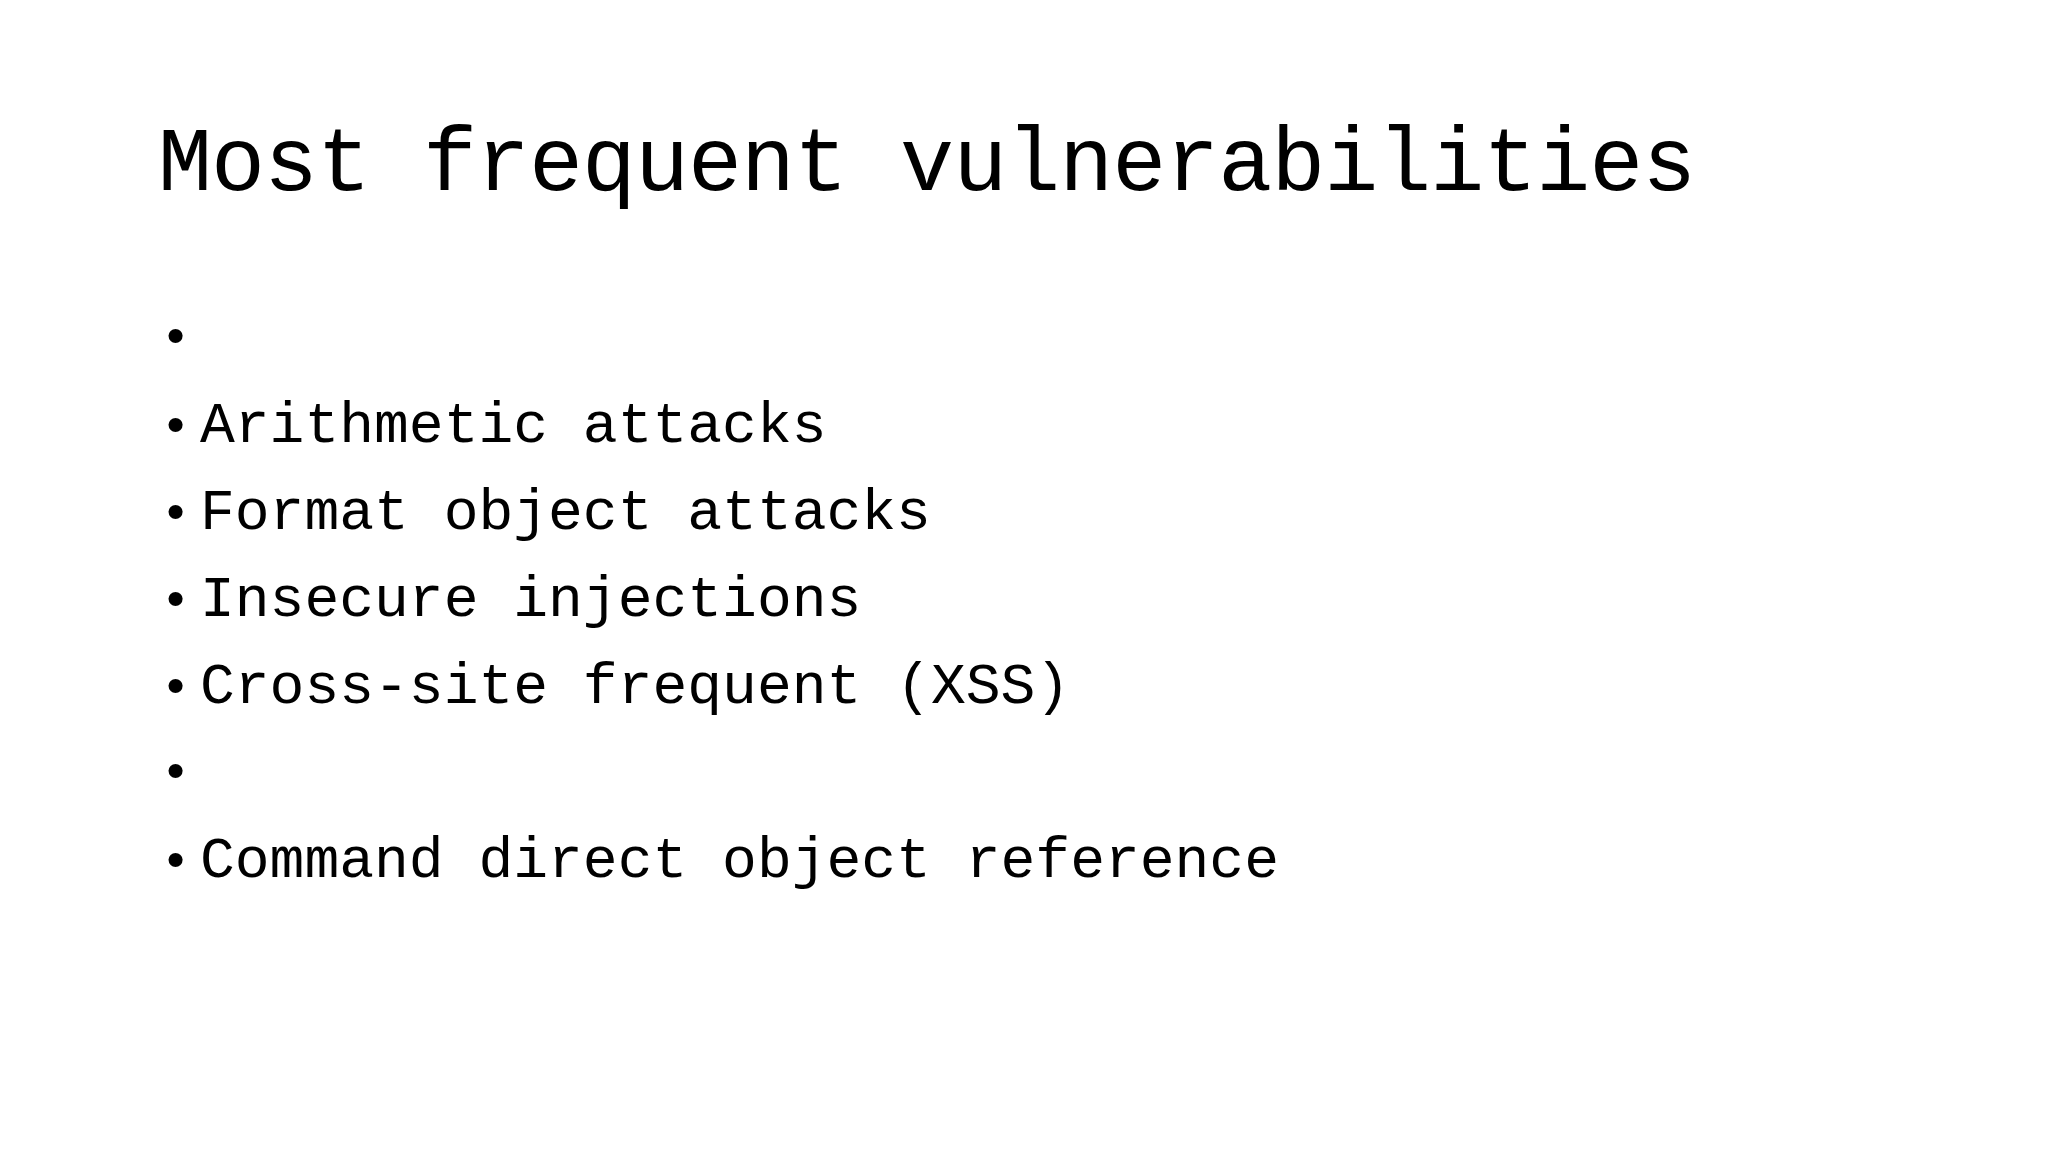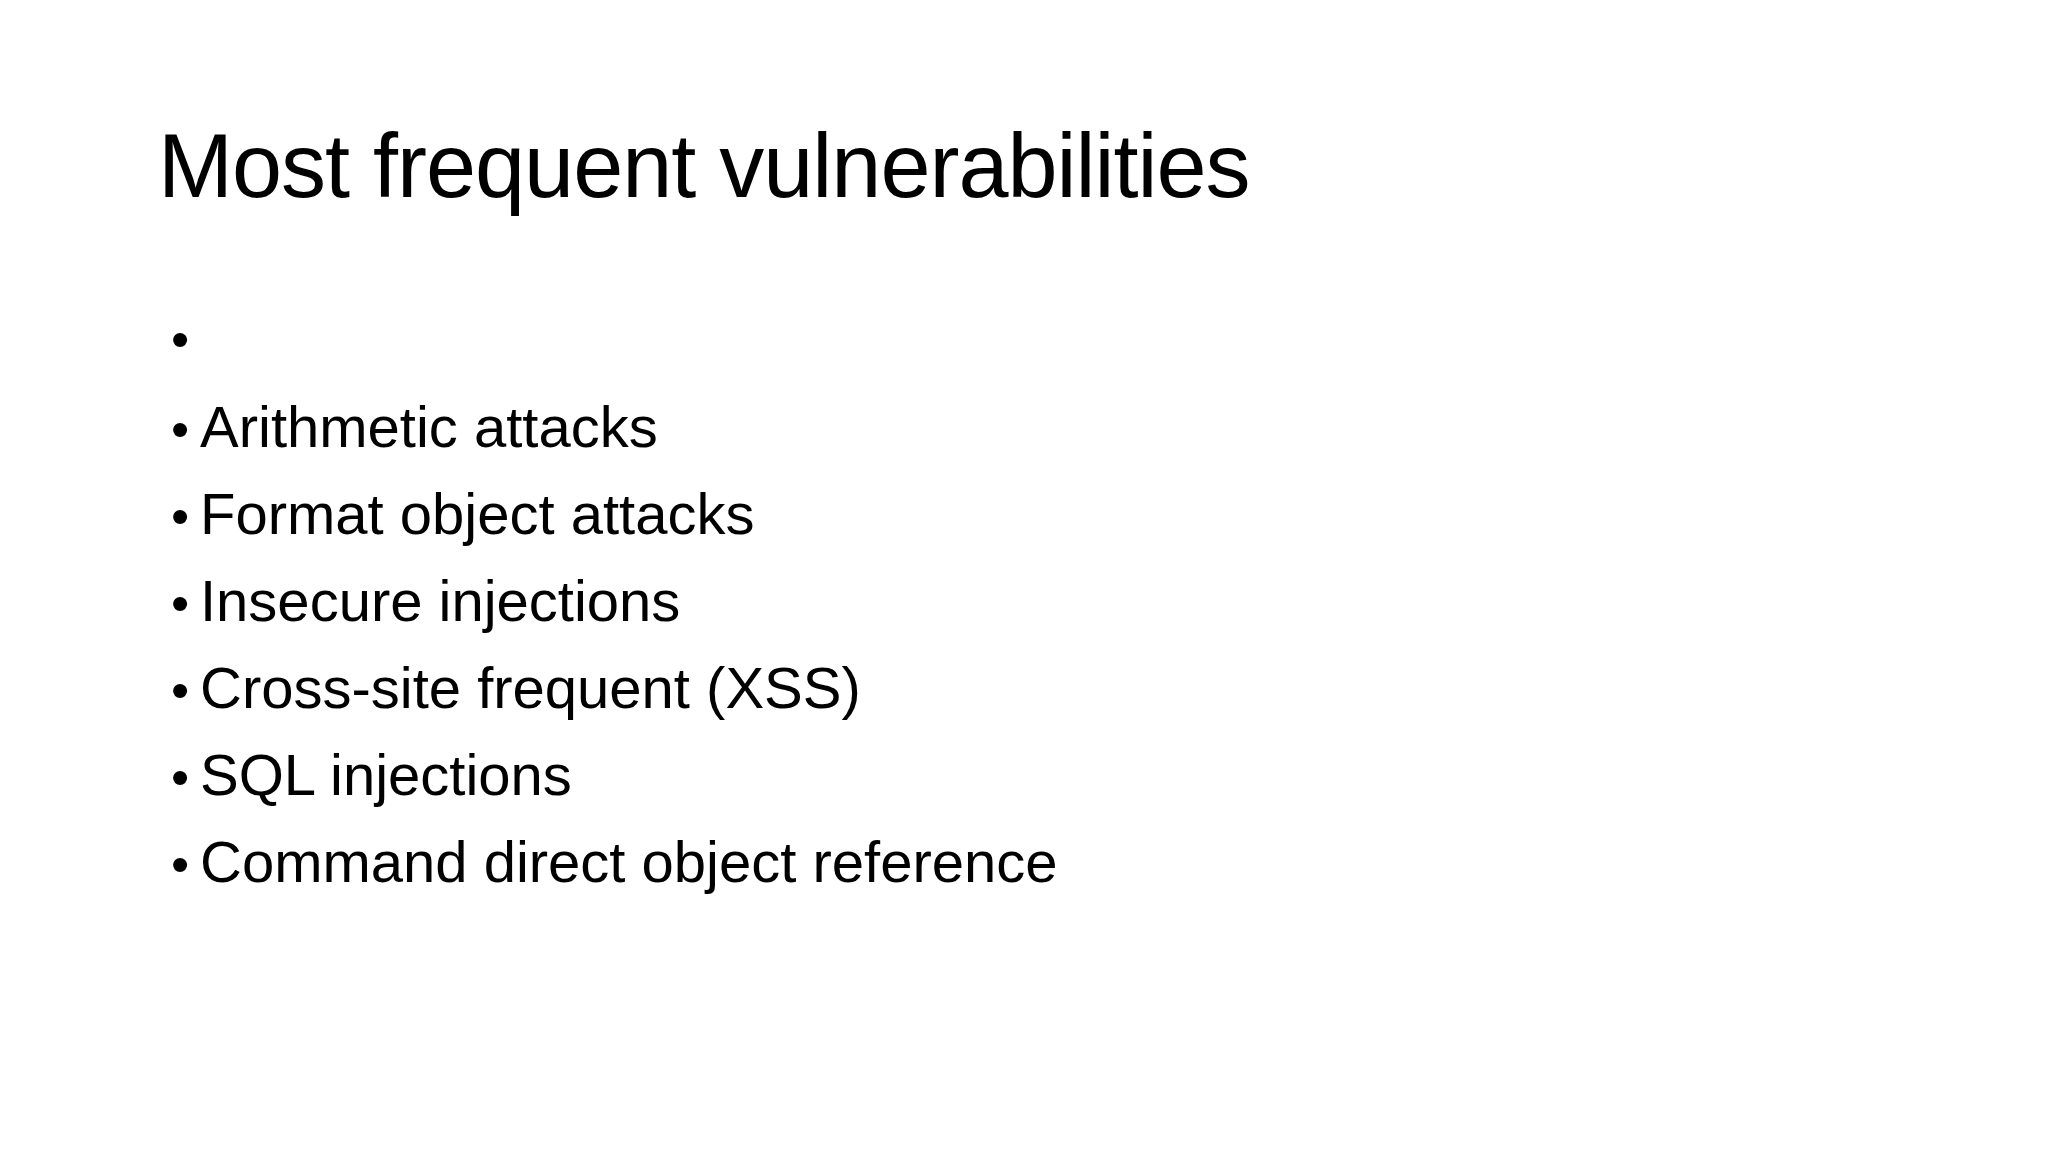--- a/index.html
+++ b/index.html
@@ -6,23 +6,22 @@
     margin: 0;
     padding: 0;
     background: #ffffff;
   }
   .slide {
     position: relative;
     width: 2048px;
     height: 936px;
     background: #ffffff;
     overflow: hidden;
-    font-family: Liberation Sans, sans-serif;
+    font-family: Liberation Mono, monospace;
     color: #000000;
-    text-align: center;
   }
   .slide-title {
     position: absolute;
     left: 158px;
     top: 112px;
     margin: 0;
     font-size: 90px;
     font-weight: 300;
     line-height: 1.2;
     letter-spacing: -1px;
@@ -78,20 +77,19 @@
     <li>
       <span class="bullet-glyph">•</span>
       <span class="bullet-text">Insecure injections</span>
     </li>
     <li>
       <span class="bullet-glyph">•</span>
       <span class="bullet-text">Cross-site frequent (XSS)</span>
     </li>
     <li>
       <span class="bullet-glyph">•</span>
-      <span class="bullet-text">SQL injections</span>
     </li>
     <li>
       <span class="bullet-glyph">•</span>
       <span class="bullet-text">Command direct object reference</span>
     </li>
   </ul>
 </div>
 
 </body></html>

